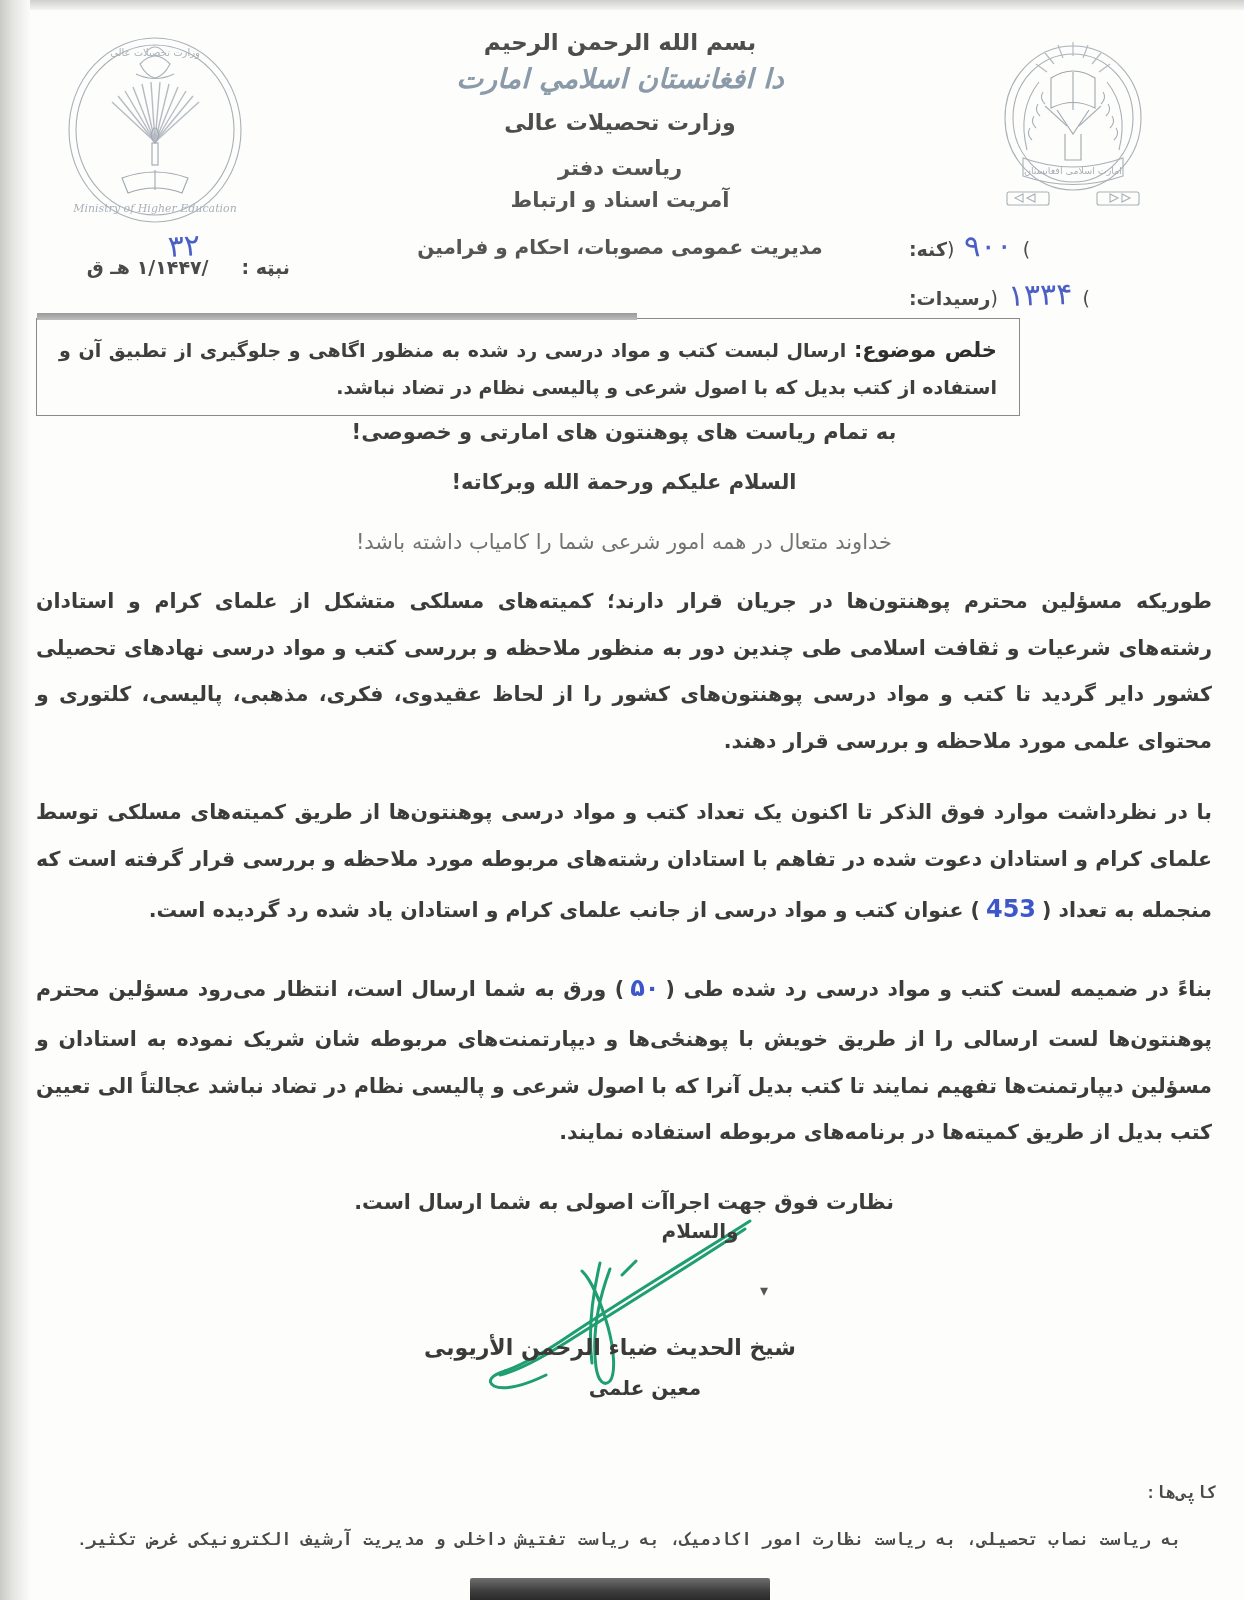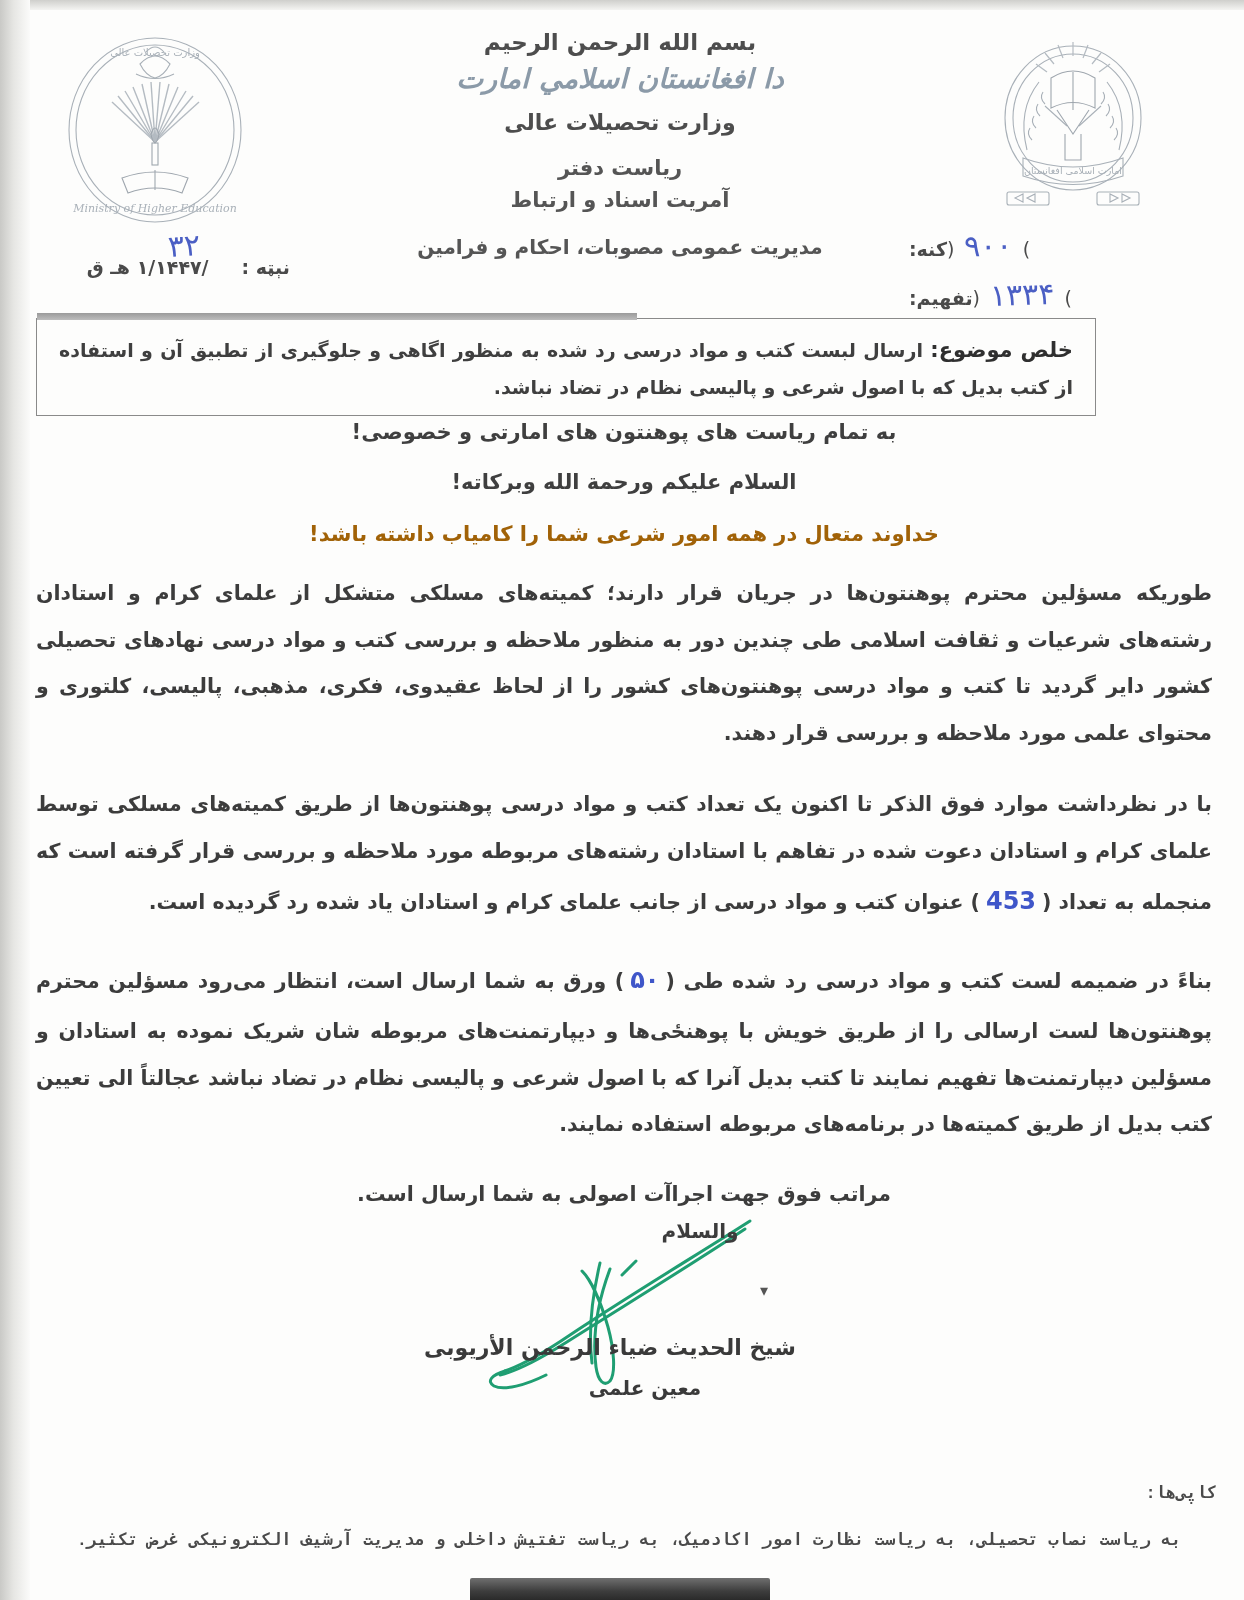--- a/index.html
+++ b/index.html
@@ -146,21 +146,21 @@
     font-size: 30px;
     color: #4b5fc4;
     transform: rotate(-4deg);
   }
 
   
   .subject-box {
     position: absolute;
     left: 36px;
     top: 318px;
-    width: 1060px;
+    width: 984px;
     min-height: 88px;
     border: 1px solid #8a8a8a;
     box-sizing: border-box;
     padding: 12px 22px 10px 22px;
     direction: rtl;
     text-align: justify;
     background: #fdfdfc;
   }
   .subject-box::before {
     content: "";
@@ -198,24 +198,24 @@
   }
   .salaam {
     font-size: 21px;
     font-weight: 700;
     color: #3f3f3f;
     text-align: center;
     margin-top: 26px;
   }
   .dua {
     font-size: 21px;
-    font-weight: 700;
-    color: #a16207;
-    text-align: center;
-    margin-top: 28px;
+    font-weight: 400;
+    color: #737373;
+    text-align: center;
+    margin-top: 36px;
   }
   p.para {
     font-size: 20.5px;
     font-weight: 700;
     color: #3c3c3c;
     line-height: 2.28;
     text-align: justify;
     text-justify: inter-word;
     margin: 24px 0 0 0;
   }
@@ -408,21 +408,21 @@
   </div>
 
   <div class="ref-block">
     <div class="ref-row">
       <span class="ref-label">کنه:</span>
       <span class="ref-paren">(</span>
       <span class="ref-hand">٩٠٠</span>
       <span class="ref-paren">)</span>
     </div>
     <div class="ref-row">
-      <span class="ref-label">تفهیم:</span>
+      <span class="ref-label">رسیدات:</span>
       <span class="ref-paren">(</span>
       <span class="ref-hand">۱۳۳۴</span>
       <span class="ref-paren">)</span>
     </div>
   </div>
 
   <div class="date-block">
     <span class="date-hand">۳۲</span>
     <span class="date-line">نېټه :</span><span class="date-line">&nbsp;</span><span class="date-line">&nbsp;&nbsp;&nbsp;&nbsp;/</span><span class="date-line">۱</span><span class="date-line">/</span><span class="date-line">۱۴۴۷ هـ ق</span>
   </div>
@@ -438,21 +438,21 @@
     <div class="addressee">به تمام ریاست های پوهنتون های امارتی و خصوصی!</div>
     <div class="salaam">السلام علیکم ورحمة الله وبرکاته!</div>
     <div class="dua">خداوند متعال در همه امور شرعی شما را کامیاب داشته باشد!</div>
 
     <p class="para">طوریکه مسؤلین محترم پوهنتون‌ها در جریان قرار دارند؛ کمیته‌های مسلکی متشکل از علمای کرام و استادان رشته‌های شرعیات و ثقافت اسلامی طی چندین دور به منظور ملاحظه و بررسی کتب و مواد درسی نهادهای تحصیلی کشور دایر گردید تا کتب و مواد درسی پوهنتون‌های کشور را از لحاظ عقیدوی، فکری، مذهبی، پالیسی، کلتوری و محتوای علمی مورد ملاحظه و بررسی قرار دهند.</p>
 
     <p class="para"><span>با در نظرداشت موارد فوق الذکر تا اکنون یک تعداد کتب و مواد درسی پوهنتون‌ها از طریق کمیته‌های مسلکی توسط علمای کرام و استادان دعوت شده در تفاهم با استادان رشته‌های مربوطه مورد ملاحظه و بررسی قرار گرفته است که منجمله به تعداد (</span><span class="inline-hand">453</span><span>) عنوان کتب و مواد درسی از جانب علمای کرام و استادان یاد شده رد گردیده است.</span></p>
 
     <p class="para"><span>بناءً در ضمیمه لست کتب و مواد درسی رد شده طی (</span><span class="inline-hand">۵۰</span><span>) ورق به شما ارسال است، انتظار می‌رود مسؤلین محترم پوهنتون‌ها لست ارسالی را از طریق خویش با پوهنځی‌ها و دیپارتمنت‌های مربوطه شان شریک نموده به استادان و مسؤلین دیپارتمنت‌ها تفهیم نمایند تا کتب بدیل آنرا که با اصول شرعی و پالیسی نظام در تضاد نباشد عجالتاً الی تعیین کتب بدیل از طریق کمیته‌ها در برنامه‌های مربوطه استفاده نمایند.</span></p>
 
-    <div class="closing">مراتب فوق جهت اجراآت اصولی به شما ارسال است.</div>
+    <div class="closing">نظارت فوق جهت اجراآت اصولی به شما ارسال است.</div>
   </div>
 
   <div class="sig-zone">
     <div class="wassalam">والسلام</div>
 
     <svg class="sig-svg" viewBox="0 0 420 190">
       <g fill="none" stroke="#1f9e72" stroke-width="3" stroke-linecap="round">
         <path d="M300 12 C250 44 180 86 120 126 C95 143 72 156 55 162"></path>
         <path d="M295 20 C244 54 172 98 112 136 C88 151 66 162 50 166"></path>
         <path d="M160 60 C148 92 142 126 146 158 C148 172 154 178 160 172 C166 164 164 140 158 118 C150 90 140 70 132 62"></path>

